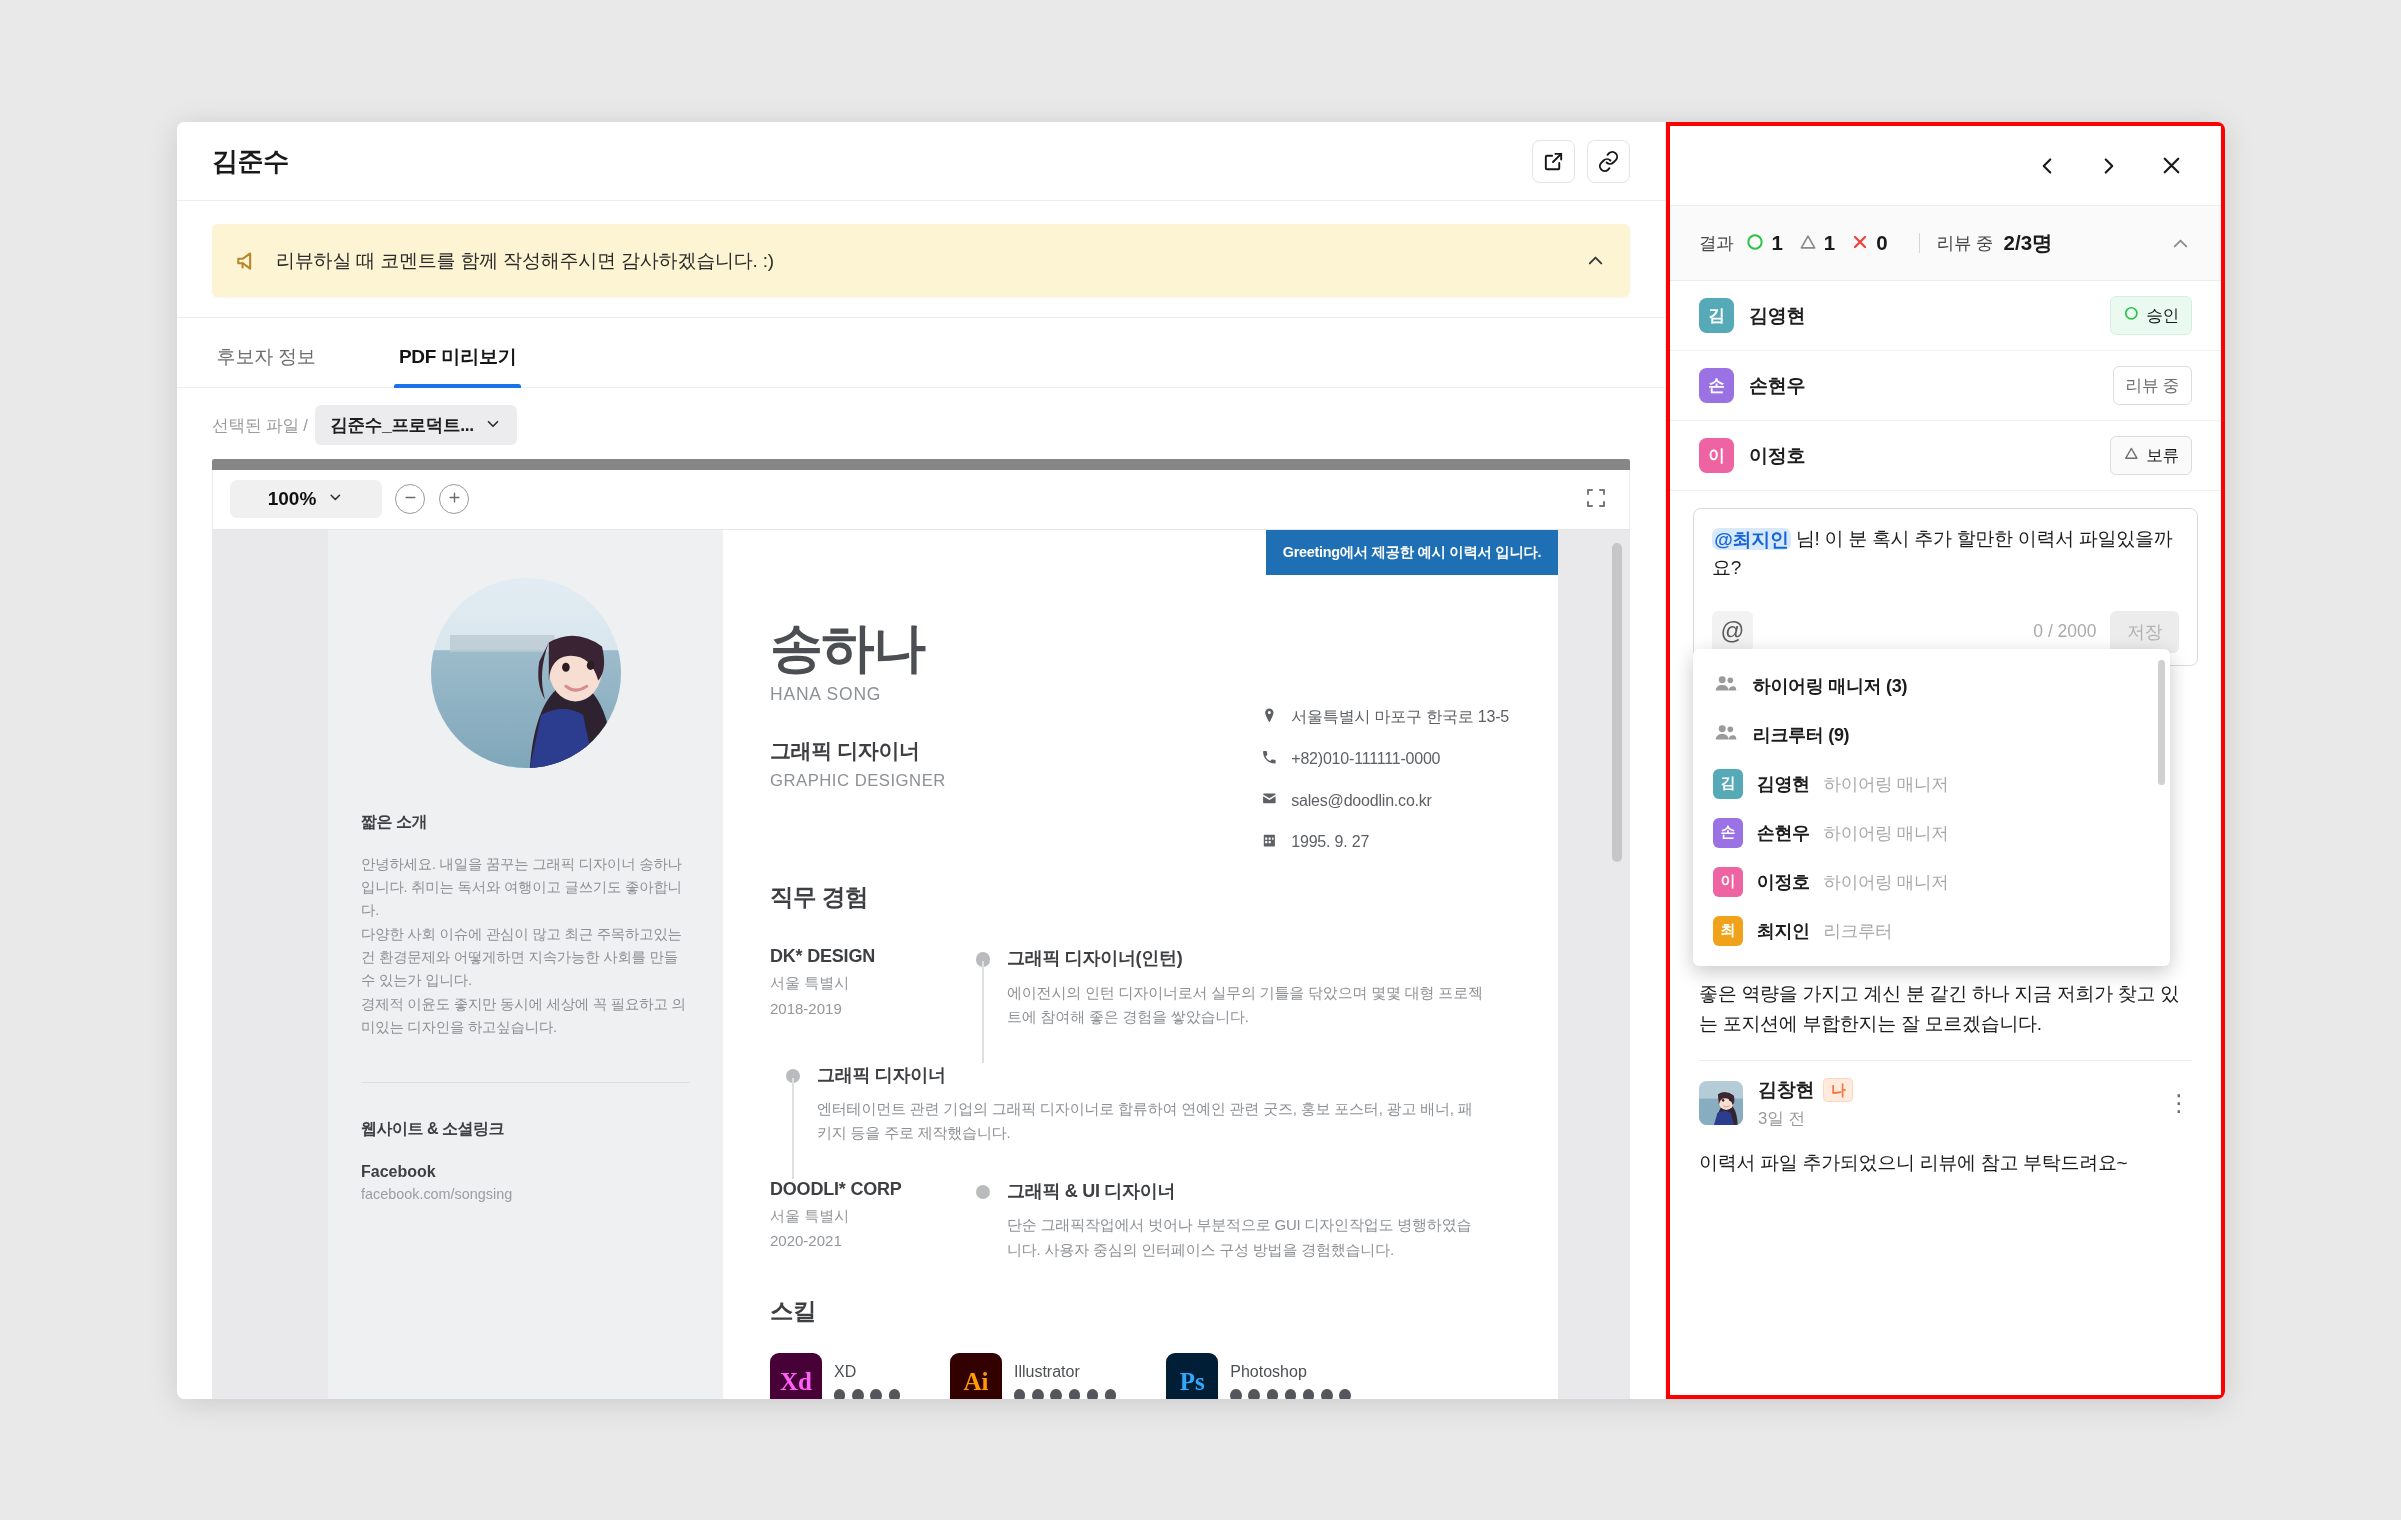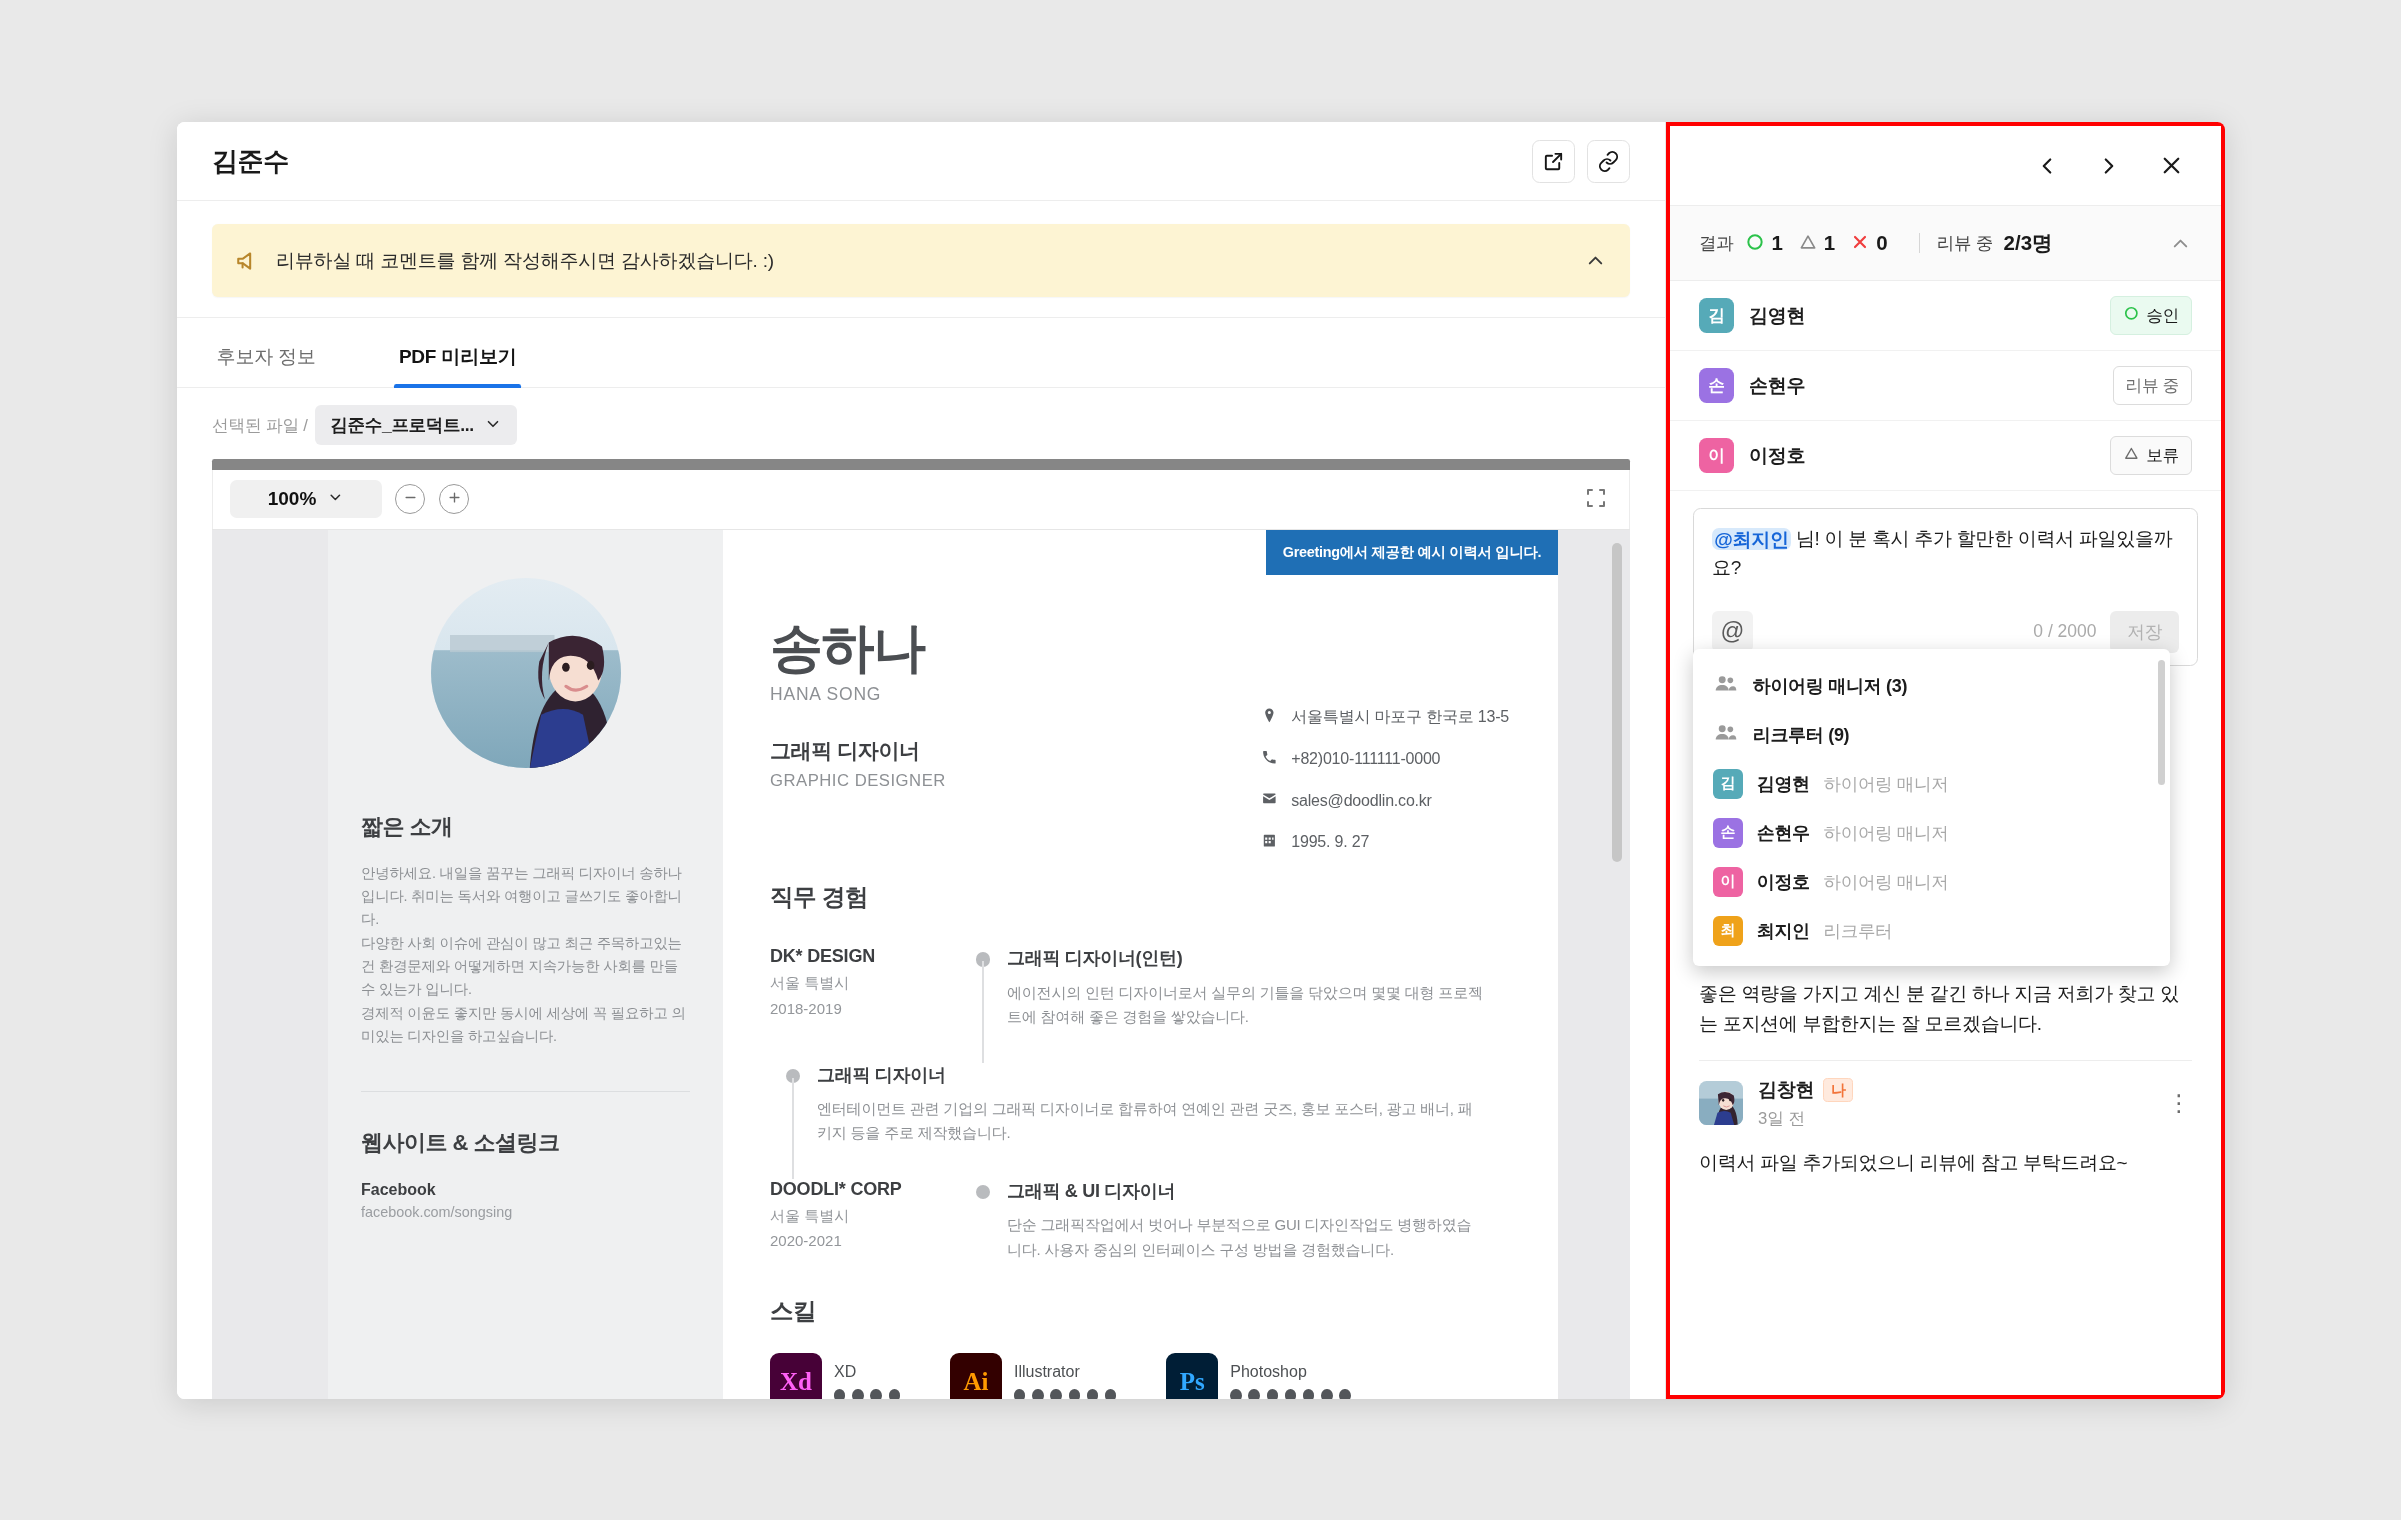--- a/index.html
+++ b/index.html
@@ -171,21 +171,21 @@
 
   
   .res-left {
     width: 395px; background: #eff0f1; padding: 39px 33px 0 33px;
   }
   .res-photo {
     width: 190px; height: 190px; border-radius: 50%;
     margin: 9px auto 44px auto;
     overflow: hidden; position: relative;
   }
-  .res-h2 { font-size: 22px; font-weight: bold; color: #3d3f42; margin-bottom: 20px; letter-spacing:-0.5px;}
+  .res-h2 { font-size: 16px; font-weight: bold; color: #3d3f42; margin-bottom: 20px; letter-spacing:-0.5px;}
   .res-p { font-size: 14.4px; line-height: 1.62; color: #8d9094; letter-spacing:-0.2px; }
   .res-divider { height: 0.8px; background: #dcdee0; margin: 43px 0 36px 0;}
   .res-sub { font-size: 16px; font-weight: bold; color: #3d3f42; margin-bottom: 4.6px;}
   .res-subv { font-size: 14.4px; color: #9a9da1; }
 
   .res-right { flex: 1; padding: 91px 72px 0 47px; position: relative; }
   .res-flag {
     position: absolute; right: 0; top: 0;
     background: #1f6fb5; color: #fff;
     font-size: 14.4px; font-weight: bold;

